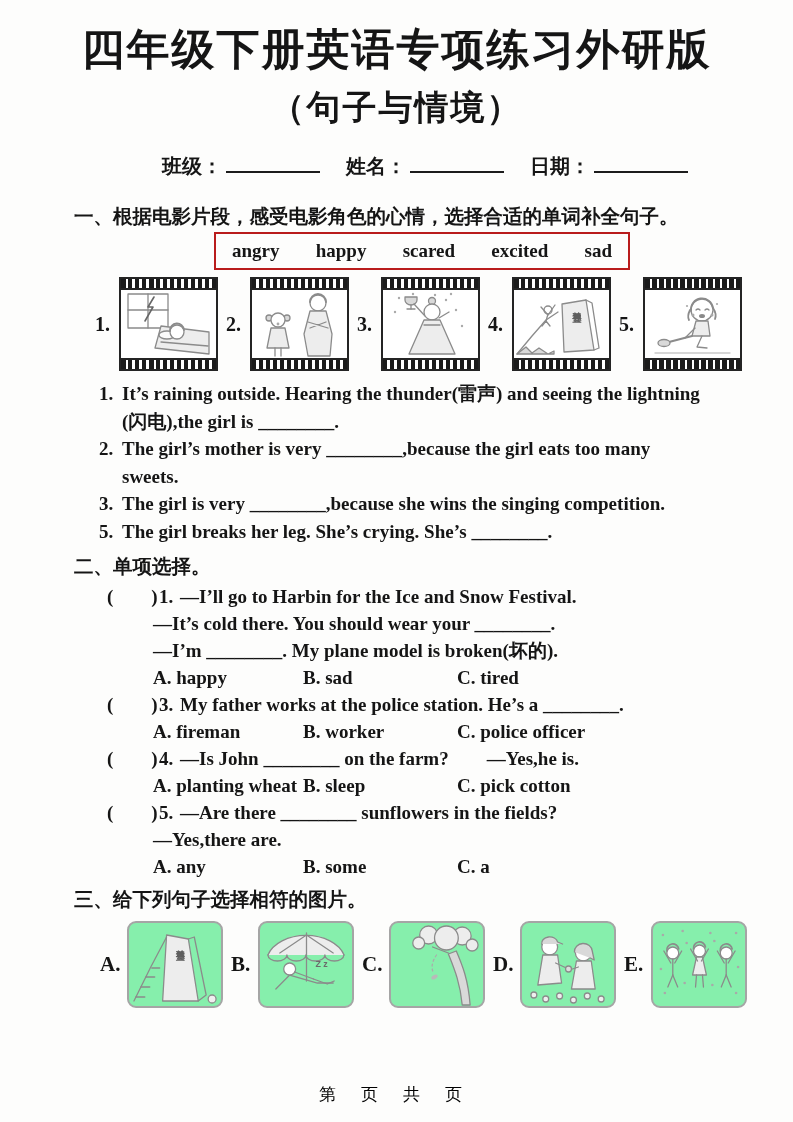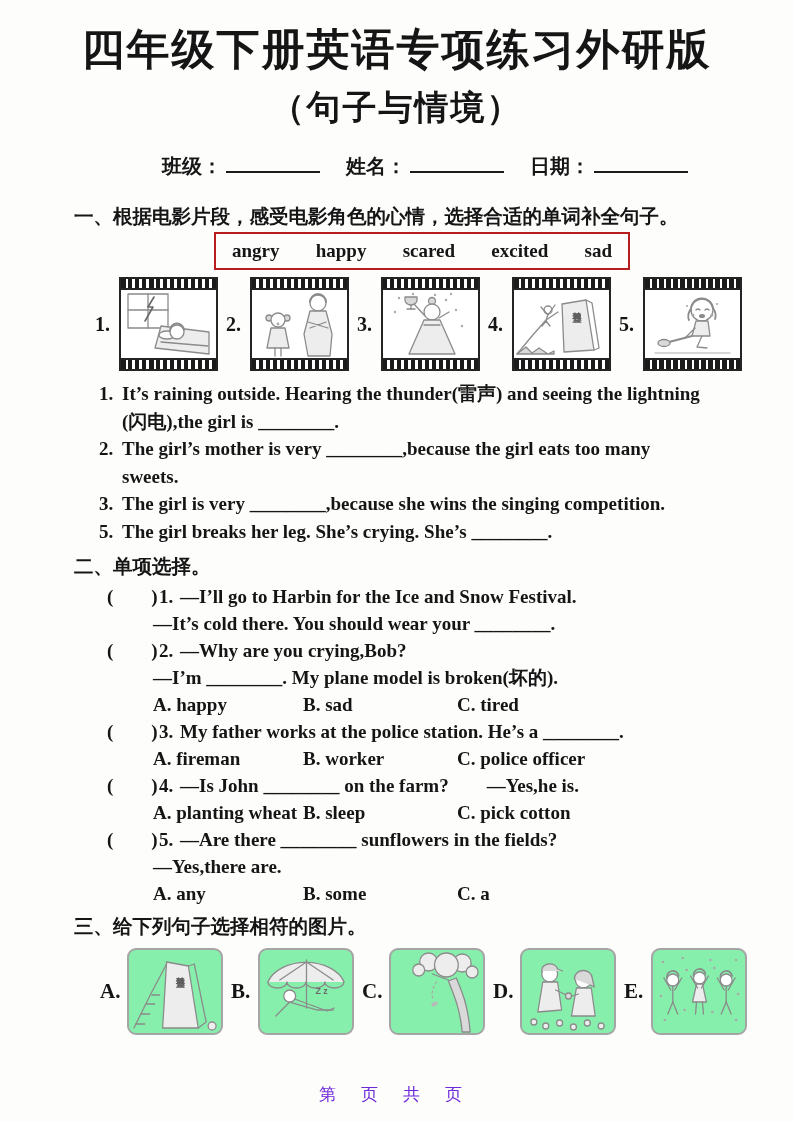--- a/index.html
+++ b/index.html
@@ -38,21 +38,21 @@
   .qnum { display:inline-block; min-width:21px; }
   .qcont { margin-left:46px; }
   .opts { margin-left:46px; display:grid; grid-template-columns:150px 154px auto; }
 
   .picrow { margin:9px 0 0 100px; display:flex; align-items:center; }
   .pcell { display:flex; align-items:center; margin-right:8px; }
   .plabel { font-family:"Liberation Serif", serif; font-weight:700; font-size:21px; width:27px; flex:none; }
   .pframe { width:96px; height:87px; box-sizing:border-box; border:2px solid #a5a5a5; border-radius:9px; background:#86efac; overflow:hidden; flex:none; }
 
   .footer { position:absolute; left:0; right:8px; bottom:16px; text-align:center;
-    font-size:17px; letter-spacing:4px; color:#6d28d9; }
+    font-size:17px; letter-spacing:4px; color:#000000; }
 
   
   .sk * { stroke:#8b8b8b; fill:none; stroke-width:1.3; stroke-linecap:round; stroke-linejoin:round; }
   .sk .fl  { fill:#ededed; }
   .sk .fl2 { fill:#d9d9d9; }
   .sk .dot { fill:#a9a9a9; stroke:none; }
   .sk .txt { stroke:none; fill:#5f5f5f; font-size:9px; font-weight:700; writing-mode:vertical-rl; text-orientation:upright; letter-spacing:-1px; }
   .sk .ztxt { stroke:none; fill:#6b6b6b; font-size:9px; font-weight:700; }
   .sk .dash { stroke-dasharray:2 3; stroke:#ababab; }
 </style>
@@ -215,21 +215,20 @@
   <div class="sechead" style="margin-top:8px">二、单项选择。</div>
 
   <div class="questions">
 
     <div>
       <div><span class="bracket">(　　)</span><span class="qnum">1.</span><span>—I’ll go to Harbin for the Ice and Snow Festival.</span></div>
       <div class="qcont">—It’s cold there. You should wear your ________.</div>
     </div>
 
     <div>
-      <div><span class="bracket">(　　)</span><span class="qnum">2.</span><span>—Why are you crying,Bob?</span></div>
       <div class="qcont">—I’m ________. My plane model is broken(坏的).</div>
       <div class="opts">
         <span>A. happy</span>
         <span>B. sad</span>
         <span>C. tired</span>
       </div>
     </div>
 
     <div>
       <div><span class="bracket">(　　)</span><span class="qnum">3.</span><span>My father works at the police station. He’s a ________.</span></div>

